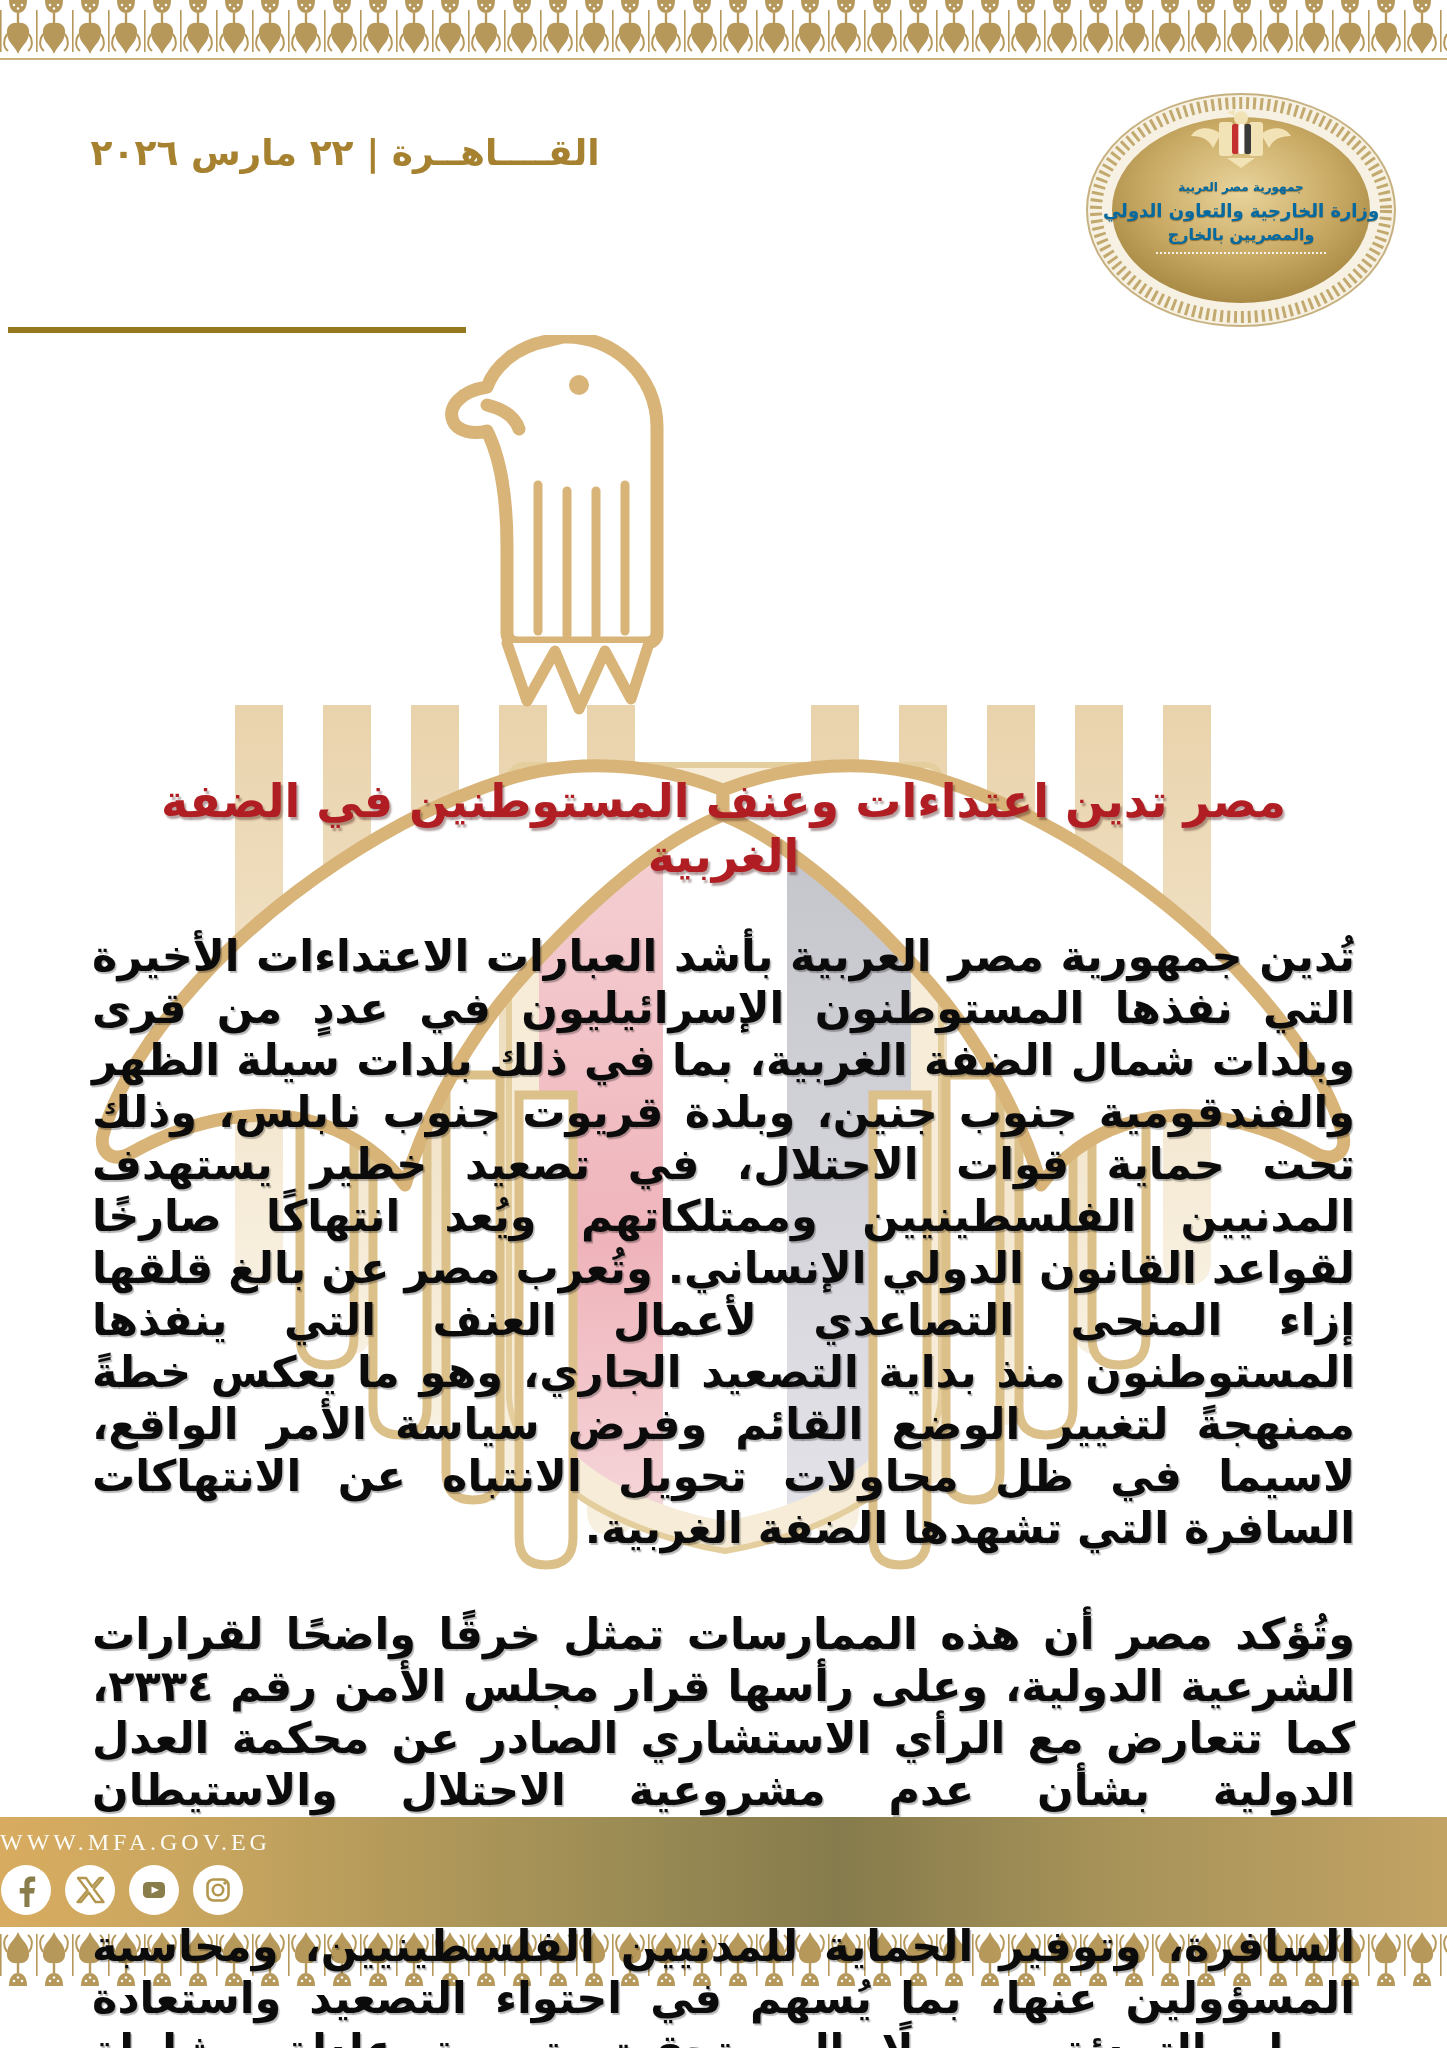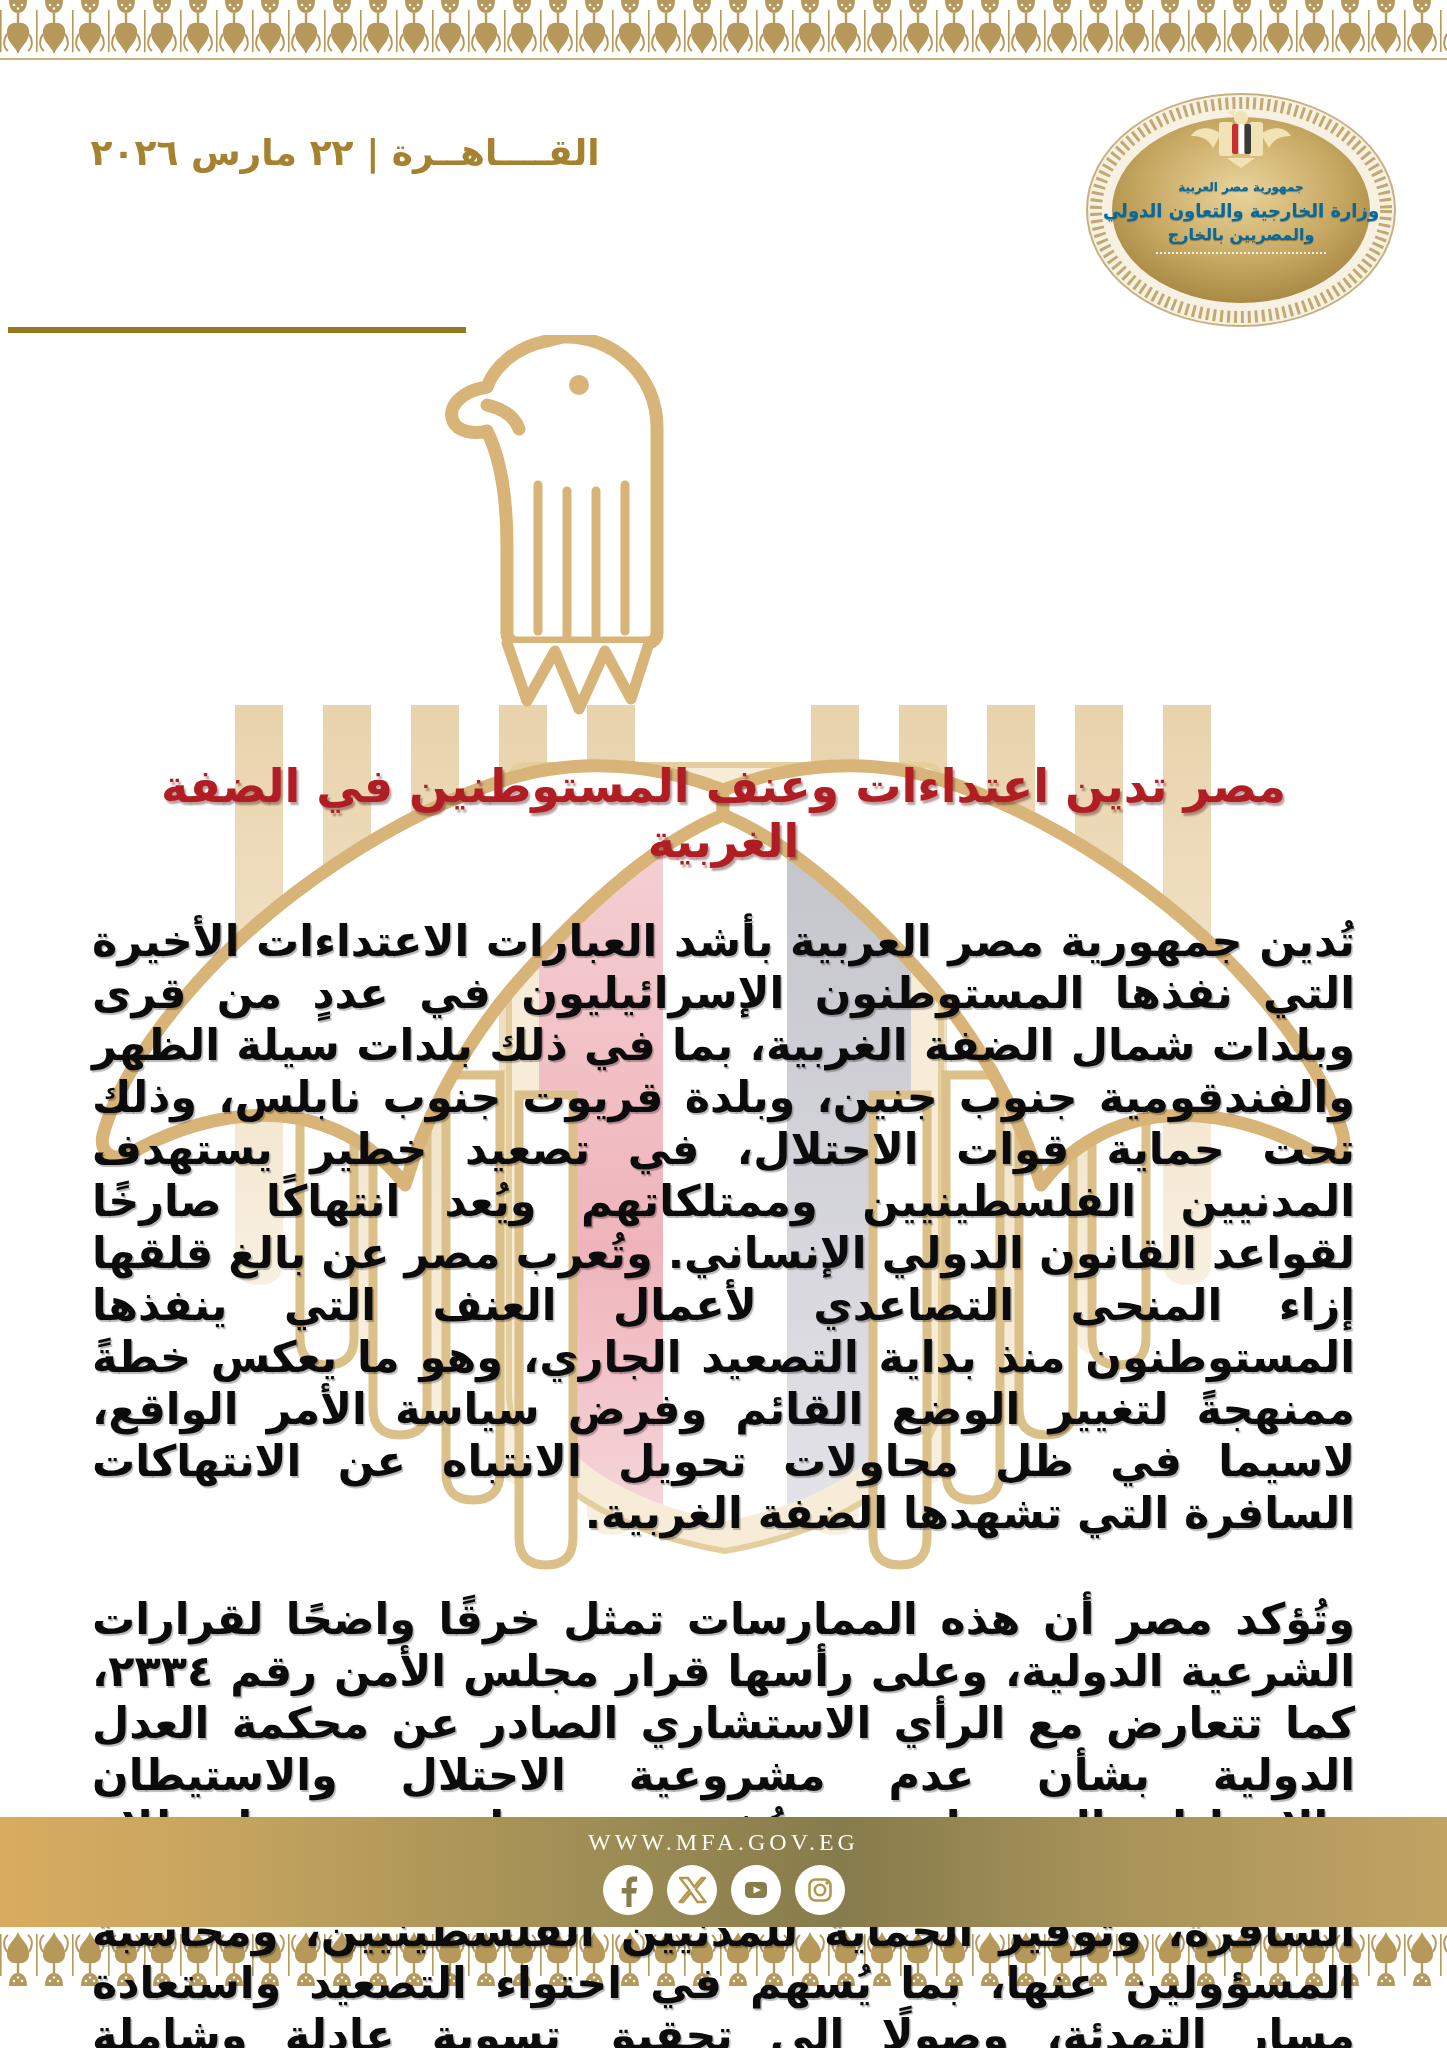--- a/index.html
+++ b/index.html
@@ -22,29 +22,29 @@
   .seal-overlay{position:absolute;inset:0;display:flex;flex-direction:column;align-items:center;
                 justify-content:flex-start;padding-top:22px;color:#0369a1;text-align:center;direction:rtl;}
   .seal-country{font-size:12px;font-weight:bold;margin-top:4px;text-shadow:0 1px 1px rgba(90,60,10,.5);}
   .seal-ministry{font-size:18px;font-weight:bold;margin-top:6px;text-shadow:0 1px 1px rgba(90,60,10,.5);}
   .seal-expat{font-size:16px;font-weight:bold;margin-top:4px;text-shadow:0 1px 1px rgba(90,60,10,.5);}
   .seal-rule{margin-top:8px;width:170px;border-top:2px dotted rgba(255,255,255,.85);}
   
   .watermark{position:absolute;left:55px;top:335px;width:1340px;height:1260px;z-index:1;}
   
   .content{position:absolute;top:758px;left:80px;right:80px;z-index:3;direction:rtl;}
-  .release-title{margin:1px 0 46px 0;text-align:center;font-size:46px;line-height:1.2;font-weight:800;
+  .release-title{margin:16px 0 46px 0;text-align:center;font-size:46px;line-height:1.2;font-weight:800;
                  color:#B01E23;text-shadow:2px 3px 2px rgba(70,20,20,.4);}
   .para{margin:12px;font-size:43px;line-height:52px;font-weight:bold;color:#0b0b0b;
         text-align:justify;text-shadow:1.5px 1.5px 1px rgba(0,0,0,.28);}
   .para + .para{margin-top:54px;}
   
   .footer-band{position:absolute;left:0;top:1817px;width:1447px;height:110px;z-index:4;
      background:linear-gradient(90deg,#D8AC60 0%,#C7A55F 15%,#9A8B54 44%,#867B4C 58%,#A69258 76%,#C2A364 100%);
-     display:flex;flex-direction:column;align-items:center;justify-content:center;gap:8px;}
+     display:flex;flex-direction:column;align-items:flex-start;justify-content:center;gap:8px;}
   .website{font-family:"Liberation Serif", serif;font-size:24px;letter-spacing:4px;color:#FCFBF5;}
   .social{display:flex;gap:12px;}
   .social svg{display:block;}
   .bottom-space{position:absolute;left:0;top:1986px;width:1447px;height:62px;background:#fff;}
 </style>
 </head>
 <body>
 
 <div class="page">
 

